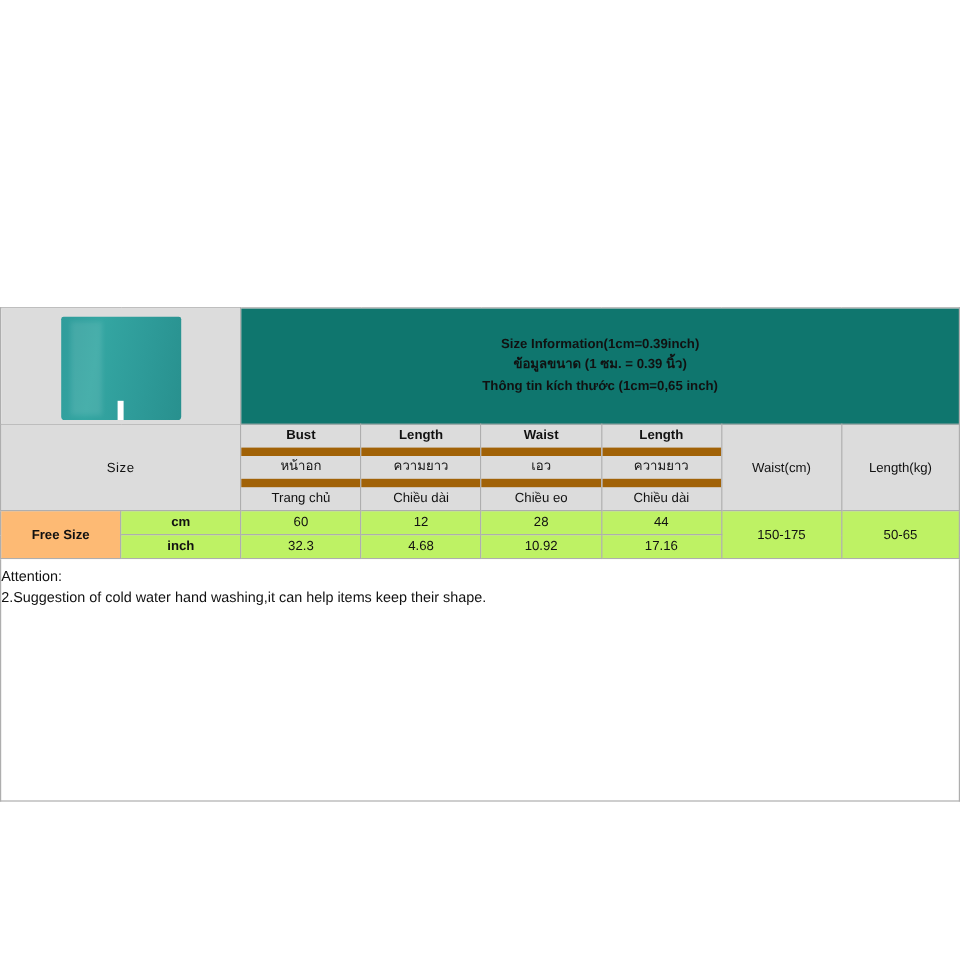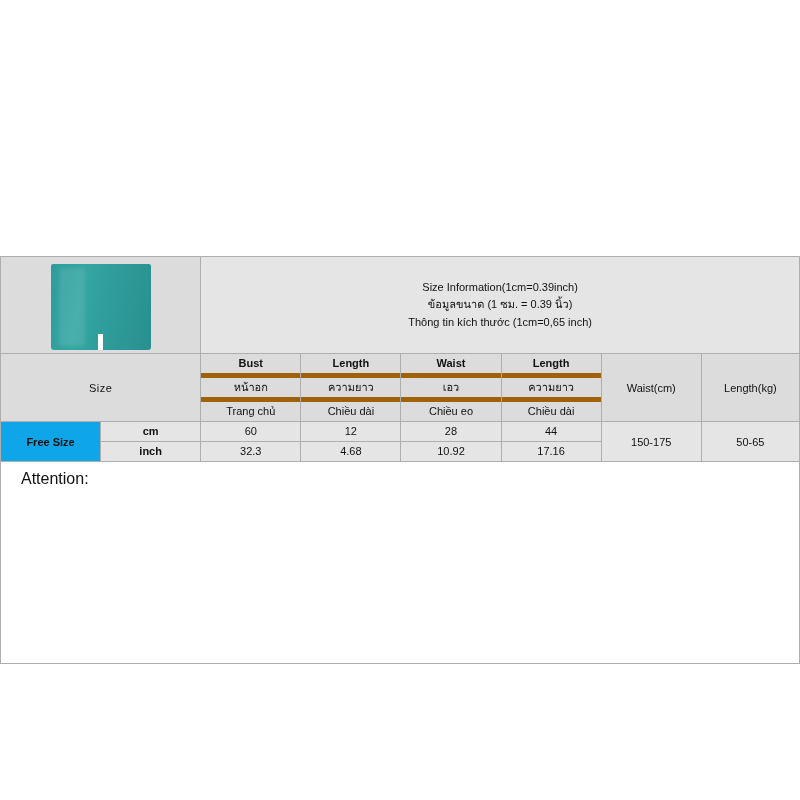--- a/index.html
+++ b/index.html
@@ -34,21 +34,21 @@
     text-align: center;
     vertical-align: middle;
     font-size: 11px;
     color: #111;
   }
 
   .cell-grey {
     background: #dcdcdc;
   }
   .cell-white {
-    background: #e5e5e5;
+    background: #bef264;
   }
 
   
   .hero-img-cell {
     height: 96px;
     background: #dcdcdc;
     position: relative;
   }
   .garment {
     width: 100px;
@@ -72,69 +72,69 @@
     position: absolute;
     left: 8px;
     top: 4px;
     width: 26px;
     height: 78px;
     background: rgba(255,255,255,0.10);
     filter: blur(2px);
   }
 
   .title-cell {
-    background: #e5e5e5;
+    background: #0f766e;
     padding: 8px 6px;
     line-height: 1.55;
-    font-weight: normal;
+    font-weight: bold;
     font-size: 12.5px;
   }
   .title-cell div { white-space: nowrap; }
 
   
   .size-label {
     font-size: 17px;
     font-weight: normal;
     letter-spacing: 0.5px;
   }
   .sub-hdr-line {
     height: 19px;
     line-height: 19px;
-    border-bottom: 5px solid #a16207;
+    border-bottom: 7px solid #a16207;
     font-size: 11px;
   }
   .sub-hdr-line:last-child { border-bottom: none; }
   .sub-hdr-stack { padding: 0; }
   .hdr-bold { font-weight: bold; }
 
   .unit-cell {
     height: 19px;
     line-height: 19px;
     font-size: 11px;
     font-weight: bold;
   }
 
   .freesize-cell {
     font-size: 11px;
     font-weight: bold;
-    background: #0ea5e9;
+    background: #fdba74;
   }
 
   .val-cell {
     height: 19px;
     line-height: 19px;
   }
 
   
   .attention {
     border: 1px solid #aeaeae;
     border-top: none;
     background: #ffffff;
-    padding: 5px 4px 6px 20px;
-    font-size: 16px;
+    padding: 5px 4px 6px 0;
+    font-size: 12px;
     line-height: 1.5;
     color: #111;
     height: 202px;
     box-sizing: border-box;
   }
 </style>
 </head>
 <body>
 
 <div class="sheet">
@@ -212,15 +212,16 @@
       <td class="cell-white val-cell">32.3</td>
       <td class="cell-white val-cell">4.68</td>
       <td class="cell-white val-cell">10.92</td>
       <td class="cell-white val-cell">17.16</td>
     </tr>
   </tbody>
     </table>
 
   <div class="attention">
     <div>Attention:</div>
+    <div>2.Suggestion of cold water hand washing,it can help items keep their shape.</div>
   </div>
 
 </div>
 
 </body></html>

